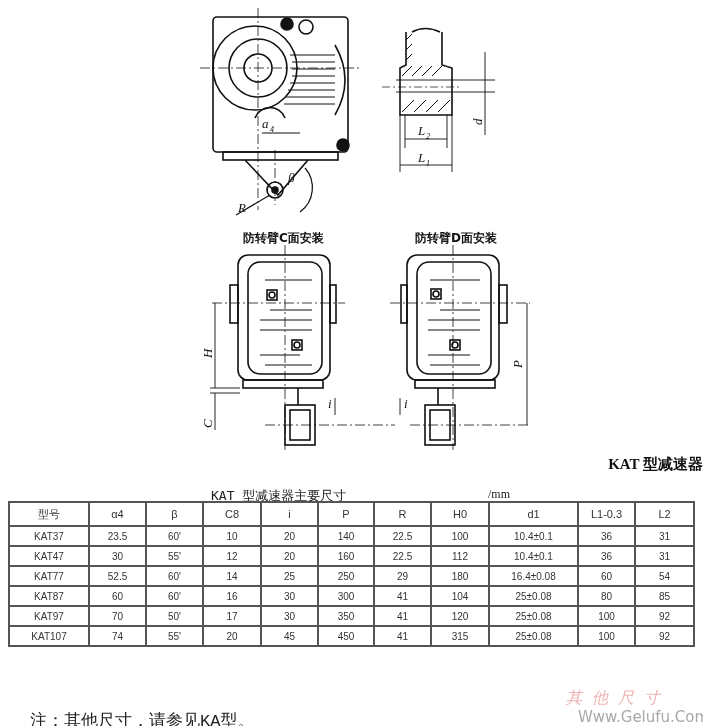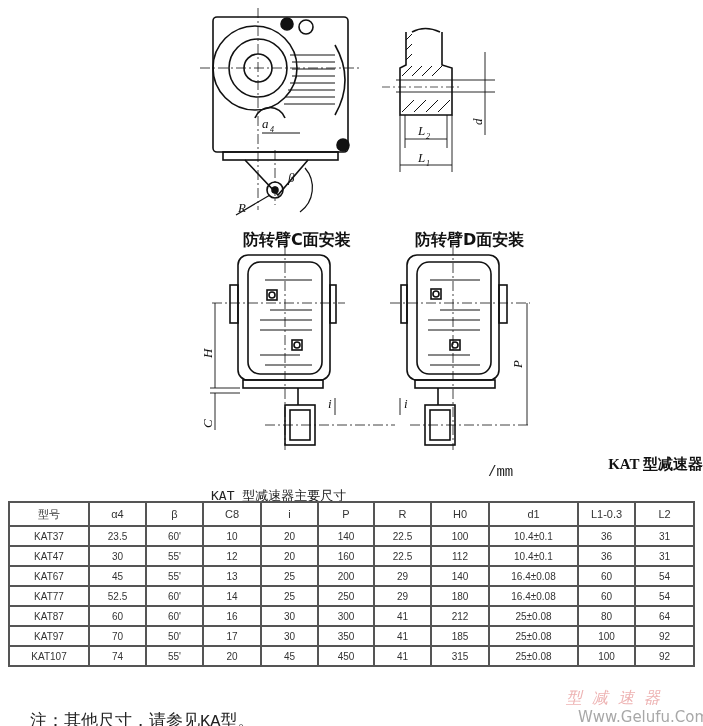--- a/index.html
+++ b/index.html
@@ -1,23 +1,23 @@
 <!DOCTYPE html>
 <html><head>
 <meta charset="utf-8">
 <style>
   html, body { margin:0; padding:0; background:#ffffff; }
   body { width:703px; height:726px; position:relative; overflow:hidden;
          font-family:"DejaVu Serif", serif; color:#222; }
   .drawing { position:absolute; left:0; top:0; width:703px; height:485px; }
-  .draw-label { position:absolute; font-family:"DejaVu Sans", sans-serif; font-weight:bold; font-size:16px; color:#111; }
+  .draw-label { position:absolute; font-family:"DejaVu Sans", sans-serif; font-weight:bold; font-size:12px; color:#111; }
   .caption { position:absolute; left:0; width:703px; top:455px; text-align:right;
              font-family:"Liberation Serif", serif; font-weight:bold; font-size:15px; color:#111; }
   .table-title { position:absolute; top:487px; left:192px; font-family:"DejaVu Sans Mono", monospace; font-size:13px; color:#222;margin-left:19px; }
-  .table-unit { position:absolute; top:464px; left:488px; font-family:Liberation Mono, monospace; font-size:14px; color:#222; }
+  .table-unit { position:absolute; top:487px; left:488px; font-family:Liberation Serif, serif; font-size:12px; color:#222; }
   table.dims { position:absolute; left:8px; top:501px; border-collapse:collapse;
                font-family:Liberation Sans, sans-serif; font-size:10px; color:#333; }
   table.dims td, table.dims th { border:2px solid #555; text-align:center; padding:0; height:18px; font-weight:normal; }
   table.dims th { height:22px; font-size:11px; }
   .footnote { position:absolute; left:30px; top:709px; font-family:Liberation Mono, monospace; font-size:17px; color:#222; }
   .watermark-cn { position:absolute; left:566px; top:688px; font-family:"DejaVu Serif", serif; font-size:16px; color:#e9a0a0; letter-spacing:10px; font-style:italic; opacity:0.8; }
   .watermark-url { position:absolute; left:578px; top:708px; font-family:"DejaVu Sans", sans-serif; font-size:15px; color:#a8a8a8; }
 </style>
 </head>
 <body>
@@ -227,67 +227,54 @@
         <td>12</td>
         <td>20</td>
         <td>160</td>
         <td>22.5</td>
         <td>112</td>
         <td>10.4±0.1</td>
         <td>36</td>
         <td>31</td>
       </tr>
       <tr>
-        <td>KAT67</td>
-        <td>45</td>
-        <td>55'</td>
-        <td>13</td>
-        <td>25</td>
-        <td>200</td>
-        <td>29</td>
-        <td>140</td>
-        <td>16.4±0.08</td>
-        <td>60</td>
-        <td>54</td>
-      </tr>
-      <tr>
         <td>KAT77</td>
         <td>52.5</td>
         <td>60'</td>
         <td>14</td>
         <td>25</td>
         <td>250</td>
         <td>29</td>
         <td>180</td>
         <td>16.4±0.08</td>
         <td>60</td>
         <td>54</td>
       </tr>
       <tr>
         <td>KAT87</td>
         <td>60</td>
         <td>60'</td>
         <td>16</td>
         <td>30</td>
         <td>300</td>
         <td>41</td>
-        <td>212</td>
+        <td>104</td>
         <td>25±0.08</td>
         <td>80</td>
-        <td>64</td>
+        <td>85</td>
       </tr>
       <tr>
         <td>KAT97</td>
         <td>70</td>
         <td>50'</td>
         <td>17</td>
         <td>30</td>
         <td>350</td>
         <td>41</td>
-        <td>185</td>
+        <td>120</td>
         <td>25±0.08</td>
         <td>100</td>
         <td>92</td>
       </tr>
       <tr>
         <td>KAT107</td>
         <td>74</td>
         <td>55'</td>
         <td>20</td>
         <td>45</td>
@@ -295,14 +282,14 @@
         <td>41</td>
         <td>315</td>
         <td>25±0.08</td>
         <td>100</td>
         <td>92</td>
       </tr>
     </tbody>
 </table>
 
 <div class="footnote">注：其他尺寸，请参见KA型。</div>
-<div class="watermark-cn">型减速器</div>
+<div class="watermark-cn">其他尺寸</div>
 <div class="watermark-url">Www.Gelufu.Com</div>
 
 </body></html>

